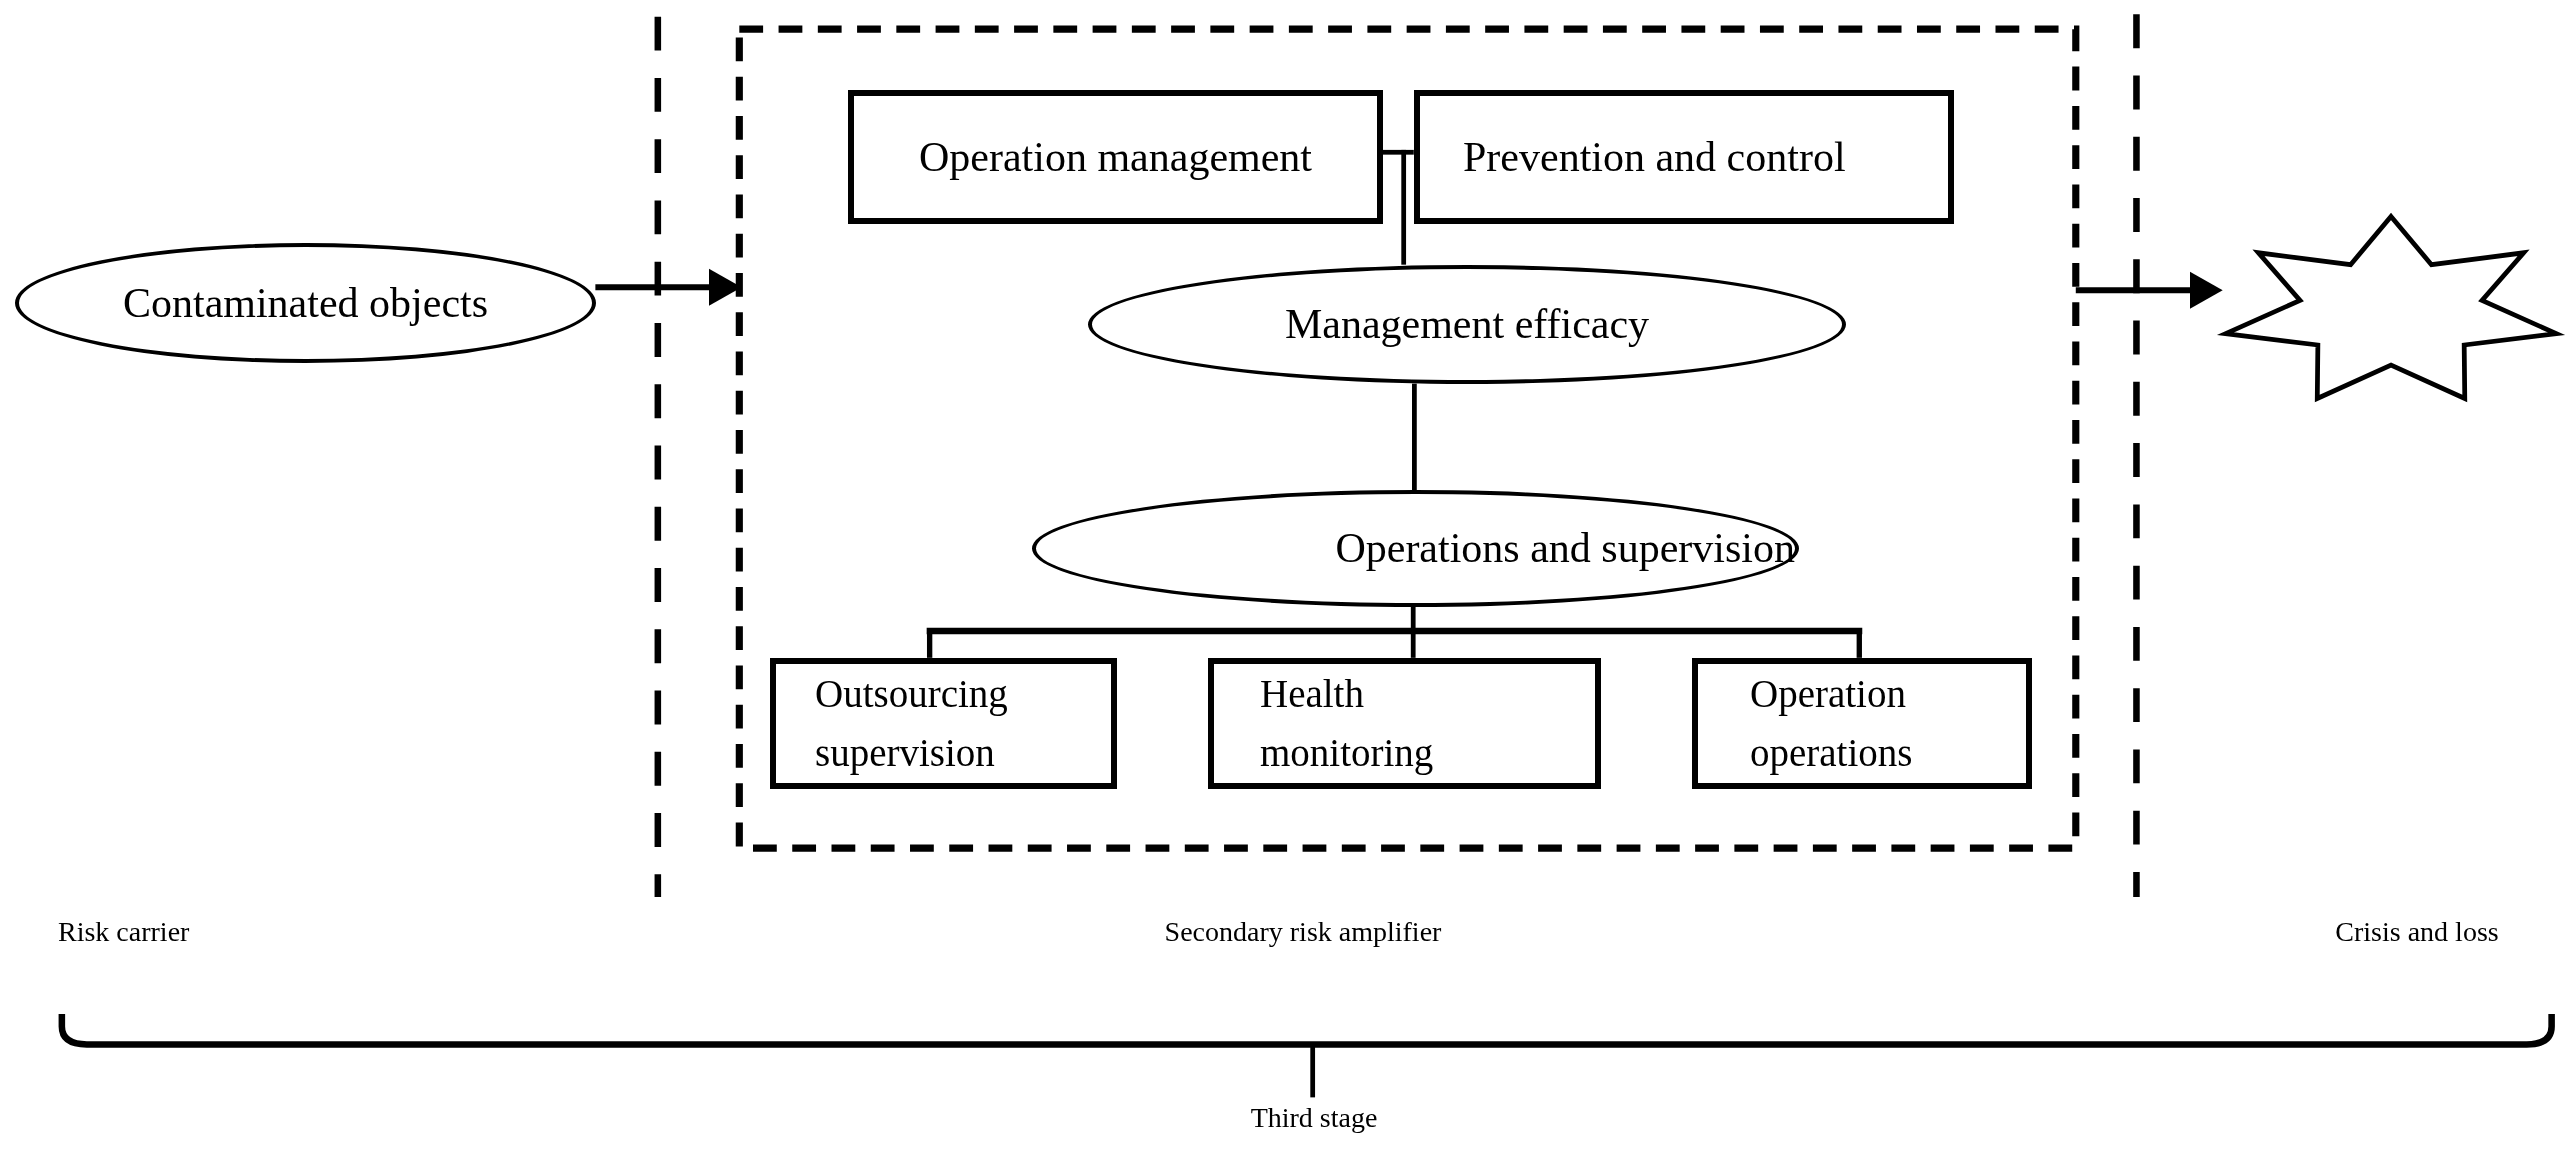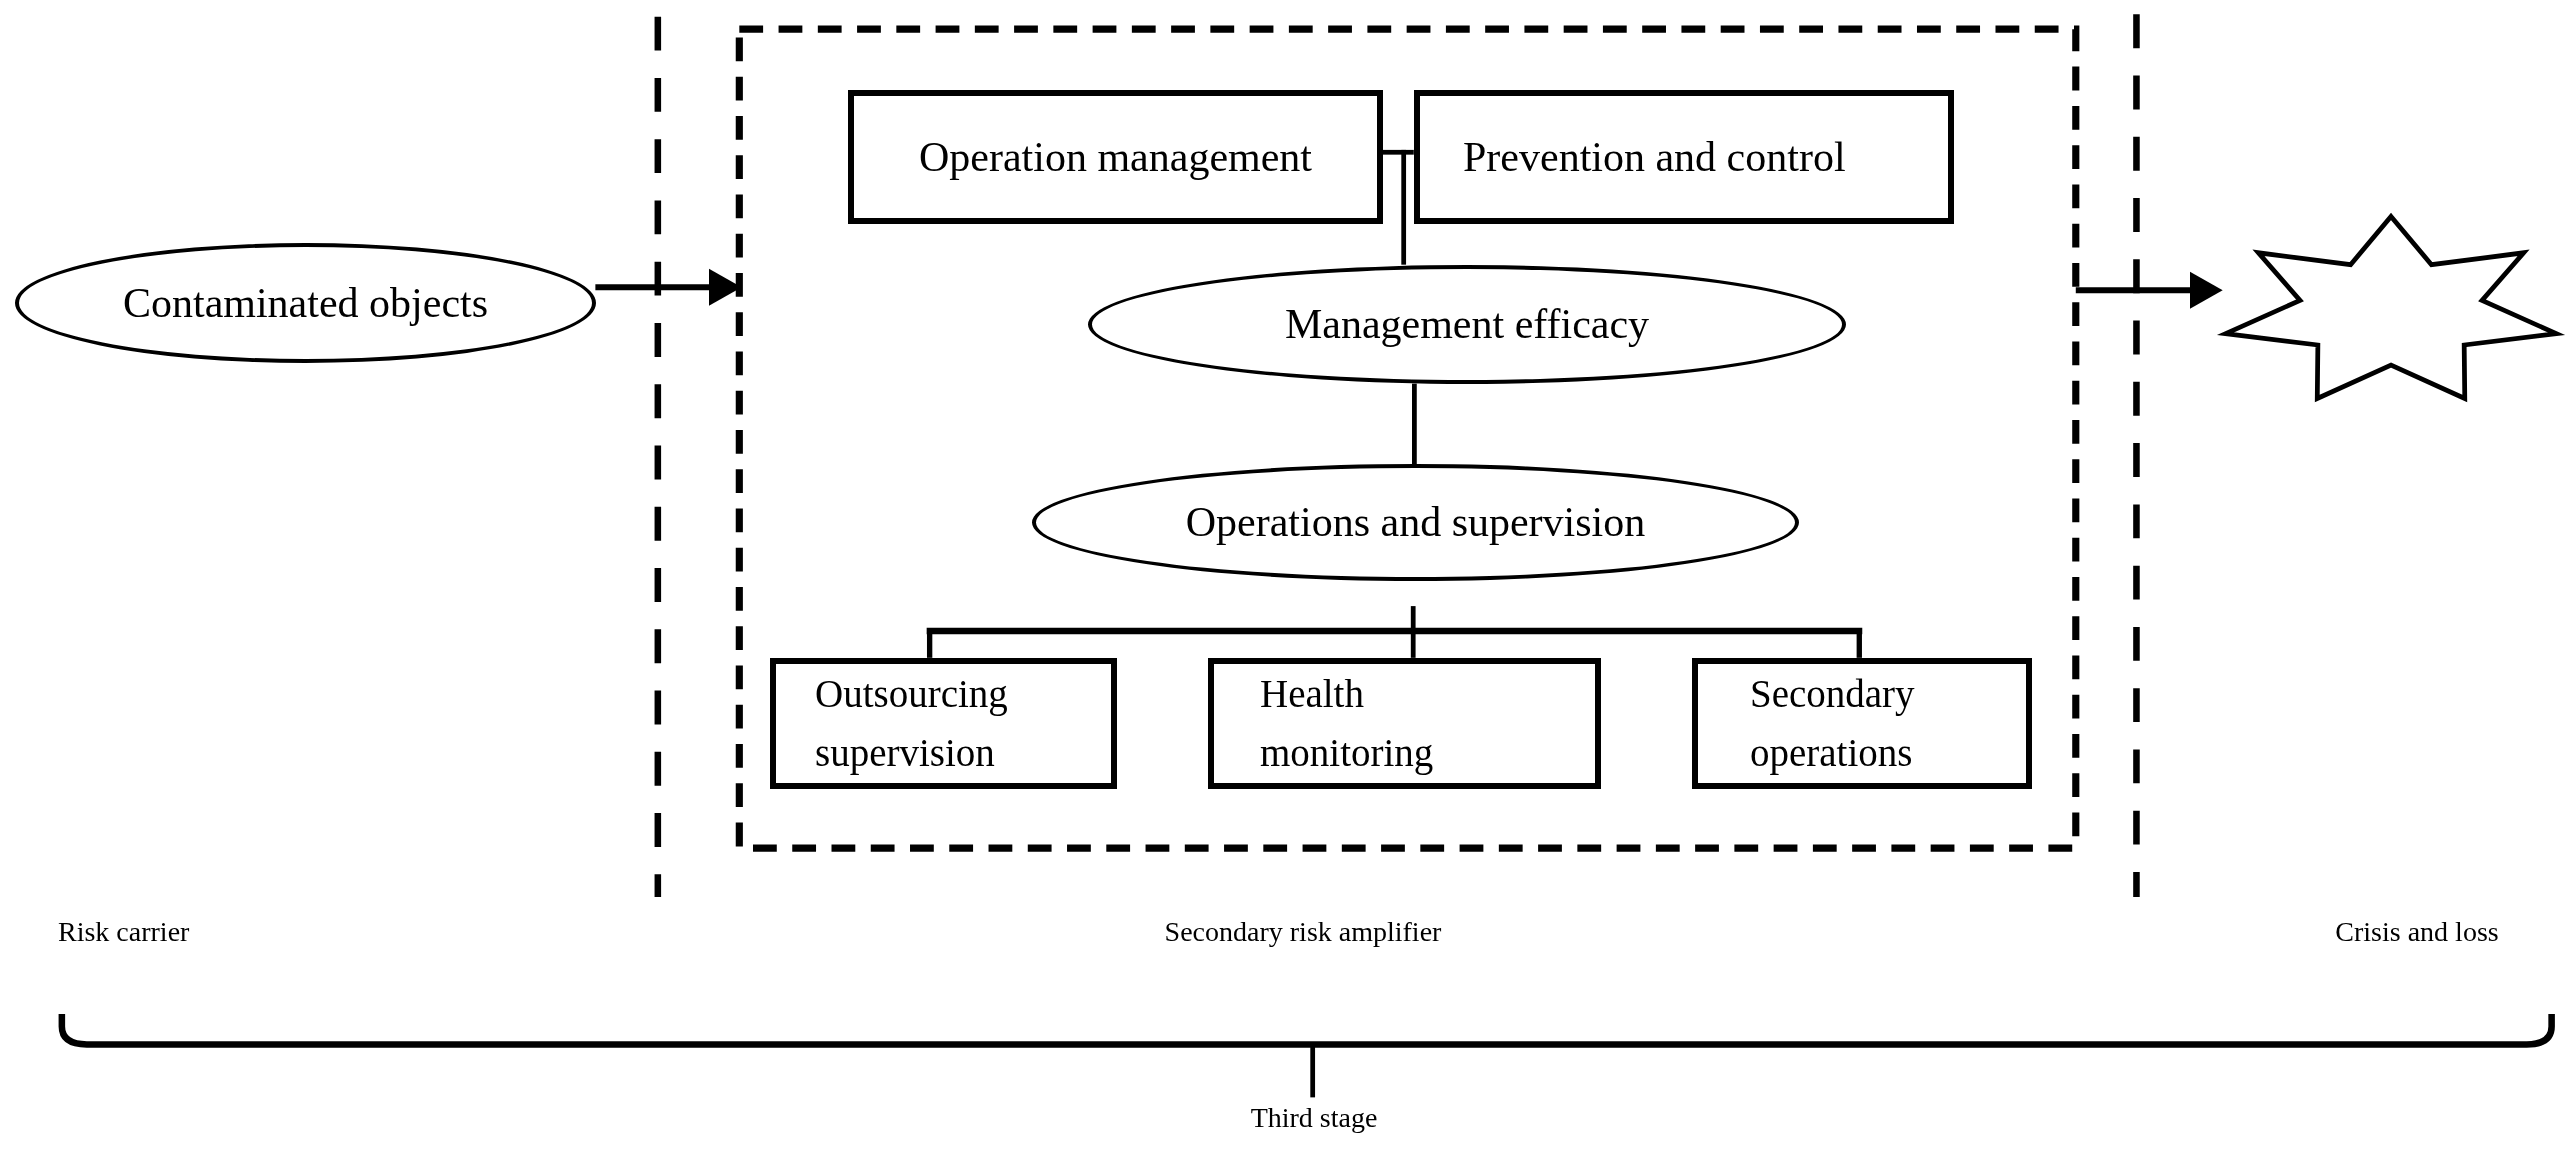--- a/index.html
+++ b/index.html
@@ -109,41 +109,41 @@
   <div class="node rect-node two-line" style="left:1414px; top:90px; width:540px; height:134px; padding-left:43px; font-size:42px;">
     <span class="inner">
       <span class="line">Prevention and control</span>
     </span>
   </div>
 
   <div class="node ellipse-node" style="left:1088px; top:265px; width:758px; height:119px;">
     <span>Management efficacy</span>
   </div>
 
-  <div class="node ellipse-node" style="left:1032px; top:464px; width:767px; height:117px;">
+  <div class="node ellipse-node" style="left:1032px; top:490px; width:767px; height:117px;justify-content:flex-end;">
     <span>Operations and supervision</span>
   </div>
 
   <div class="node rect-node two-line" style="left:770px; top:658px; width:347px; height:131px; padding-left:39px;">
     <span class="inner">
       <span class="line">Outsourcing</span>
       <span class="line">supervision</span>
     </span>
   </div>
 
   <div class="node rect-node two-line" style="left:1208px; top:658px; width:393px; height:131px; padding-left:46px;">
     <span class="inner">
       <span class="line">Health</span>
       <span class="line">monitoring</span>
     </span>
   </div>
 
   <div class="node rect-node two-line" style="left:1692px; top:658px; width:340px; height:131px; padding-left:52px;">
     <span class="inner">
-      <span class="line">Secondary</span>
+      <span class="line">Operation</span>
       <span class="line">operations</span>
     </span>
   </div>
 
 
   <div class="stage-label" style="left:58px; top:916px;">Risk carrier</div>
 
   <div class="stage-label centered-x" style="left:1303px; top:916px;">Secondary risk amplifier</div>
 
   <div class="stage-label centered-x" style="left:2417px; top:916px;">Crisis and loss</div>

